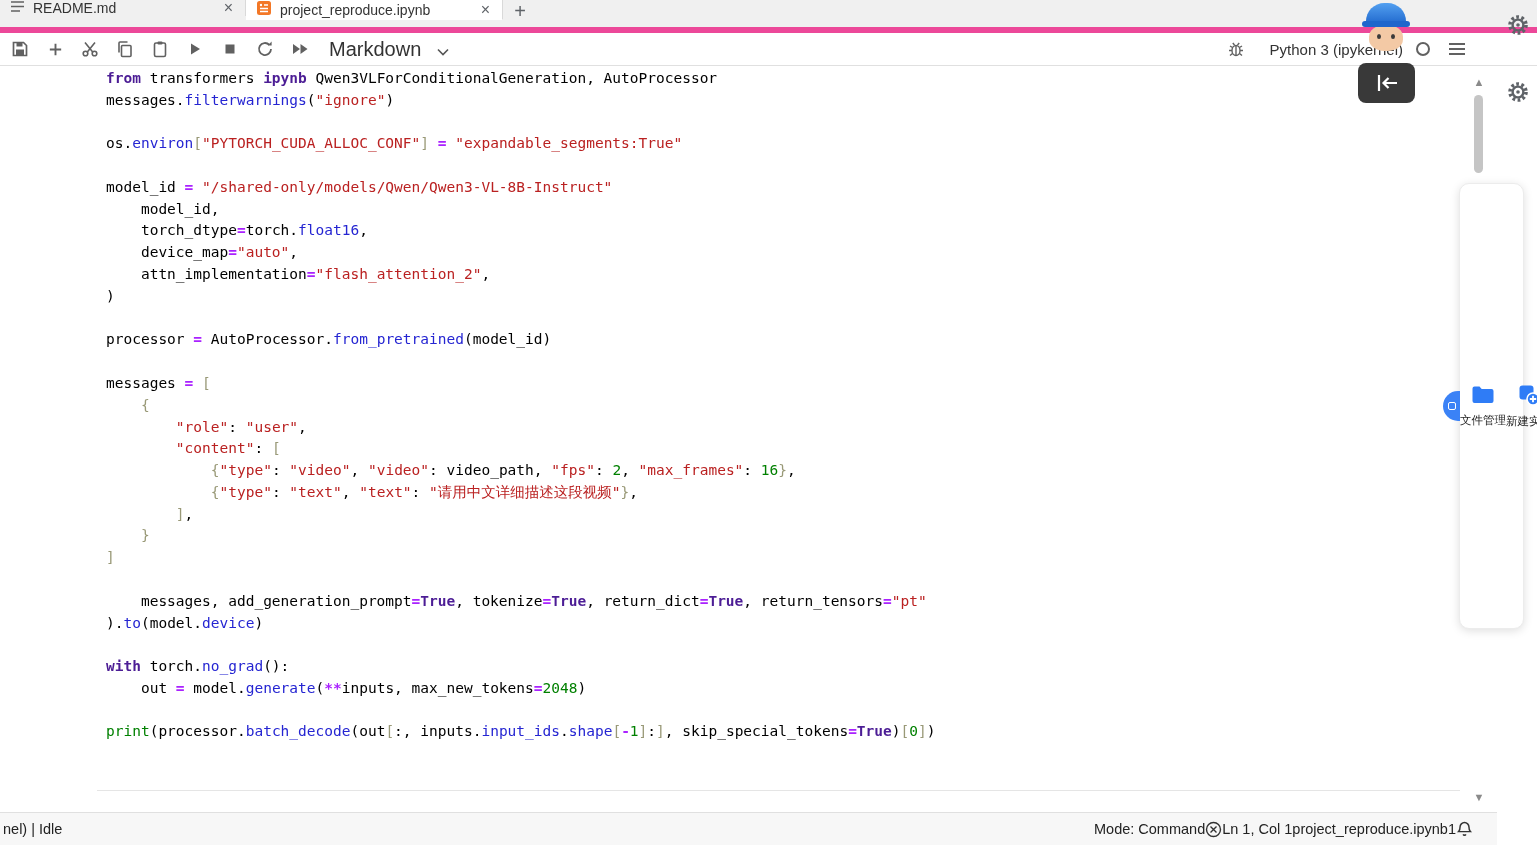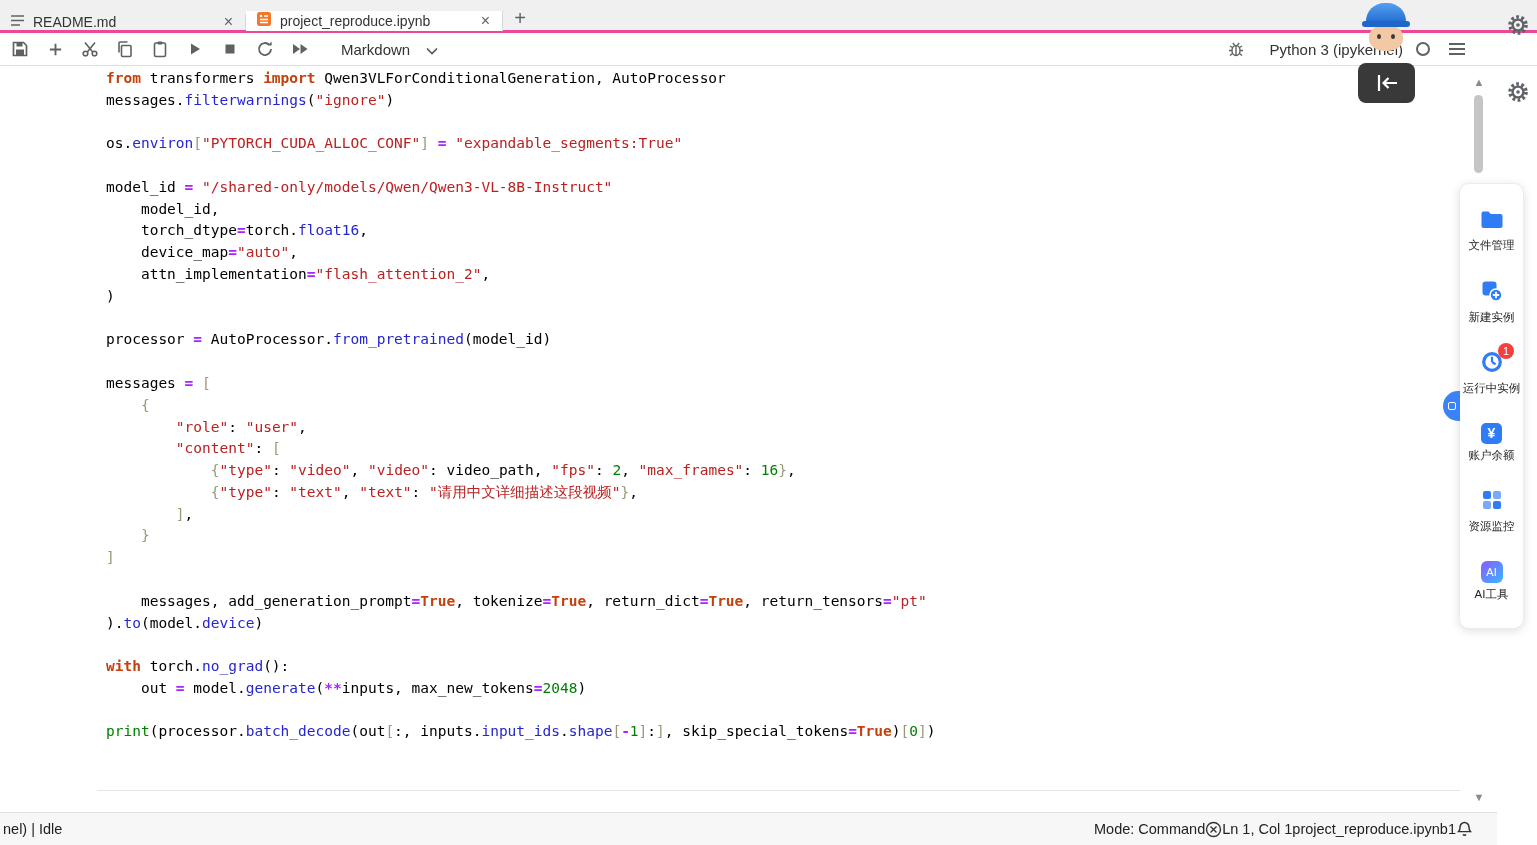--- a/index.html
+++ b/index.html
@@ -1,60 +1,60 @@
 <!DOCTYPE html>
 <html><head>
 <meta charset="utf-8">
 <style>
   *{margin:0;padding:0;box-sizing:border-box}
   html,body{width:1537px;height:845px}
   body{position:relative;font-family:"Liberation Sans",sans-serif;background:#fff;overflow:hidden;color:#333}
 
   
-  .tabbar{position:absolute;top:0;left:0;width:1537px;height:33px;background:#f0f0f0;border-bottom:3px solid #ec4899;display:flex;align-items:flex-end;z-index:5}
+  .tabbar{position:absolute;top:0;left:0;width:1537px;height:33px;background:#f0f0f0;border-bottom:6px solid #ec4899;display:flex;align-items:flex-start;z-index:5}
   .tab{display:flex;align-items:center;gap:8px;padding:0 10px;border-right:1px solid #d9d9d9;font-size:14px;color:#333}
   .tab .tab-label{white-space:nowrap;overflow:hidden}
   .tab .close{margin-left:auto;color:#5f6368;font-size:16px;line-height:1;padding:0 2px;cursor:pointer}
   .tab-readme{width:246px}
   .tab-notebook{width:257px;background:#fff;border-bottom:1px solid #fff;margin-bottom:-1px}
   .addtab{width:34px;display:flex;align-items:center;justify-content:center;color:#5f6368;font-size:20px}
 
   
   .toolbar{position:absolute;top:33px;left:0;width:1537px;height:33px;background:#fff;border-bottom:1px solid #e0e0e0;display:flex;align-items:center;padding:0 59px 0 6px;z-index:5}
   .tbtn{width:28px;height:26px;display:flex;align-items:center;justify-content:center;margin-right:7px;border-radius:3px}
-  .celltype{display:flex;align-items:center;gap:16px;margin-left:16px;font-size:15px;color:#333;height:26px;padding:0 4px}
+  .celltype{display:flex;align-items:center;gap:16px;margin-left:4px;font-size:20px;color:#333;height:26px;padding:0 4px}
   .toolbar-right{margin-left:auto;display:flex;align-items:center;gap:13px}
   .kernel-name{font-size:15px;color:#333;white-space:nowrap}
   .kernel-circle{width:14px;height:14px;border:2px solid #616161;border-radius:50%}
 
   
   .avatar{position:absolute;left:1360px;top:2px;width:52px;height:50px;z-index:40}
   .avatar .helmet{position:absolute;left:6px;top:1px;width:40px;height:22px;background:linear-gradient(#53a0f0,#1e66cc);border-radius:20px 20px 4px 4px}
   .avatar .brim{position:absolute;left:2px;top:19px;width:48px;height:6px;background:#1e66cc;border-radius:3px}
   .avatar .face{position:absolute;left:9px;top:23px;width:34px;height:26px;background:#f3c9a5;border-radius:45%}
   .avatar .eye{position:absolute;top:32px;width:4px;height:5px;background:#3a3a3a;border-radius:50%}
   .avatar .eye.l{left:17px}.avatar .eye.r{left:31px}
 
   
   .collapse-btn{position:absolute;left:1358px;top:63px;width:57px;height:40px;background:rgba(40,40,40,.92);border-radius:8px;display:flex;align-items:center;justify-content:center;z-index:30}
 
   
   .code-area{position:absolute;left:97px;top:66px;width:1363px;height:725px;background:#fff;border-bottom:1px solid #e5e5e5;padding:2px 0 0 9px;font-family:"DejaVu Sans Mono",monospace;font-size:14.5px;line-height:21.78px;overflow:hidden;color:#000;z-index:1}
   .code-line{white-space:pre}
-  .tk{color:#c2410c;font-weight:bold}
+  .tk{color:#4c1d95;font-weight:bold}
   .ts{color:#ba2121}
   .tn{color:#008000}
   .tf{color:#2525d2}
   .to{color:#aa22ff;font-weight:bold}
   .tb{color:#999977}
   .tbi{color:#008000}
   .tp{color:#000}
 
   
-  .right-panel{position:absolute;left:1459px;top:183px;width:65px;height:446px;background:#fff;border:1px solid #ececec;border-radius:10px;box-shadow:0 2px 10px rgba(0,0,0,.13);display:flex;flex-direction:column;align-items:center;justify-content:space-evenly;z-index:20}
+  .right-panel{position:absolute;left:1459px;top:183px;width:65px;height:446px;background:#fff;border:1px solid #ececec;border-radius:10px;box-shadow:0 2px 10px rgba(0,0,0,.13);display:flex;flex-direction:row;align-items:center;justify-content:space-evenly;z-index:20}
   .rp-item{position:relative;display:flex;flex-direction:column;align-items:center;gap:4px;width:100%}
   .rp-label{font-size:11.5px;color:#262626;white-space:nowrap}
   .rp-badge{position:absolute;top:-8px;right:9px;min-width:16px;height:16px;background:#f53f3f;color:#fff;border-radius:8px;font-size:11px;display:flex;align-items:center;justify-content:center;padding:0 3px}
   .yen-icon{width:21px;height:21px;background:#2f7cf6;border-radius:5px;color:#fff;font-size:14px;font-weight:bold;display:flex;align-items:center;justify-content:center}
   .ai-icon{width:22px;height:22px;background:linear-gradient(135deg,#8a5cff,#38b6ff);border-radius:6px;color:#fff;font-size:11px;font-weight:normal;display:flex;align-items:center;justify-content:center}
   .panel-handle{position:absolute;left:-17px;top:207px;width:17px;height:30px;background:#3b82f6;border-radius:15px 0 0 15px;display:flex;align-items:center;justify-content:center}
   .panel-handle .mini{width:8px;height:8px;border:1.5px solid #fff;border-radius:2px}
 
   
   .scrollbar{position:absolute;left:1470px;top:66px;width:18px;height:746px;z-index:10}
@@ -189,21 +189,21 @@
 </div>
 
 <div class="collapse-btn">
   <svg width="26" height="22" viewBox="0 0 26 22">
       <path d="M5 3v16" stroke="#fff" stroke-width="2.2" fill="none"></path>
       <path d="M23 11H10M14.5 6L9.5 11l5 5" stroke="#fff" stroke-width="2.2" fill="none"></path>
     </svg>
 </div>
 
 <div class="code-area">
-    <div class="code-line"><span class="tk">from</span><span class="tp"> transformers </span><span class="tk">import</span><span class="tp"> Qwen3VLForConditionalGeneration, AutoProcessor</span></div>
+    <div class="code-line"><span class="tk">from</span><span class="tp"> transformers </span><span class="tk">ipynb</span><span class="tp"> Qwen3VLForConditionalGeneration, AutoProcessor</span></div>
     <div class="code-line"><span class="tp">messages.</span><span class="tf">filterwarnings</span><span class="tp">(</span><span class="ts">"ignore"</span><span class="tp">)</span></div>
     <div class="code-line">&nbsp;</div>
     <div class="code-line"><span class="tp">os.</span><span class="tf">environ</span><span class="tb">[</span><span class="ts">"PYTORCH_CUDA_ALLOC_CONF"</span><span class="tb">]</span><span class="tp"> </span><span class="to">=</span><span class="tp"> </span><span class="ts">"expandable_segments:True"</span></div>
     <div class="code-line">&nbsp;</div>
     <div class="code-line"><span class="tp">model_id </span><span class="to">=</span><span class="tp"> </span><span class="ts">"/shared-only/models/Qwen/Qwen3-VL-8B-Instruct"</span></div>
     <div class="code-line"><span class="tp">    model_id,</span></div>
     <div class="code-line"><span class="tp">    torch_dtype</span><span class="to">=</span><span class="tp">torch.</span><span class="tf">float16</span><span class="tp">,</span></div>
     <div class="code-line"><span class="tp">    device_map</span><span class="to">=</span><span class="ts">"auto"</span><span class="tp">,</span></div>
     <div class="code-line"><span class="tp">    attn_implementation</span><span class="to">=</span><span class="ts">"flash_attention_2"</span><span class="tp">,</span></div>
     <div class="code-line"><span class="tp">)</span></div>

